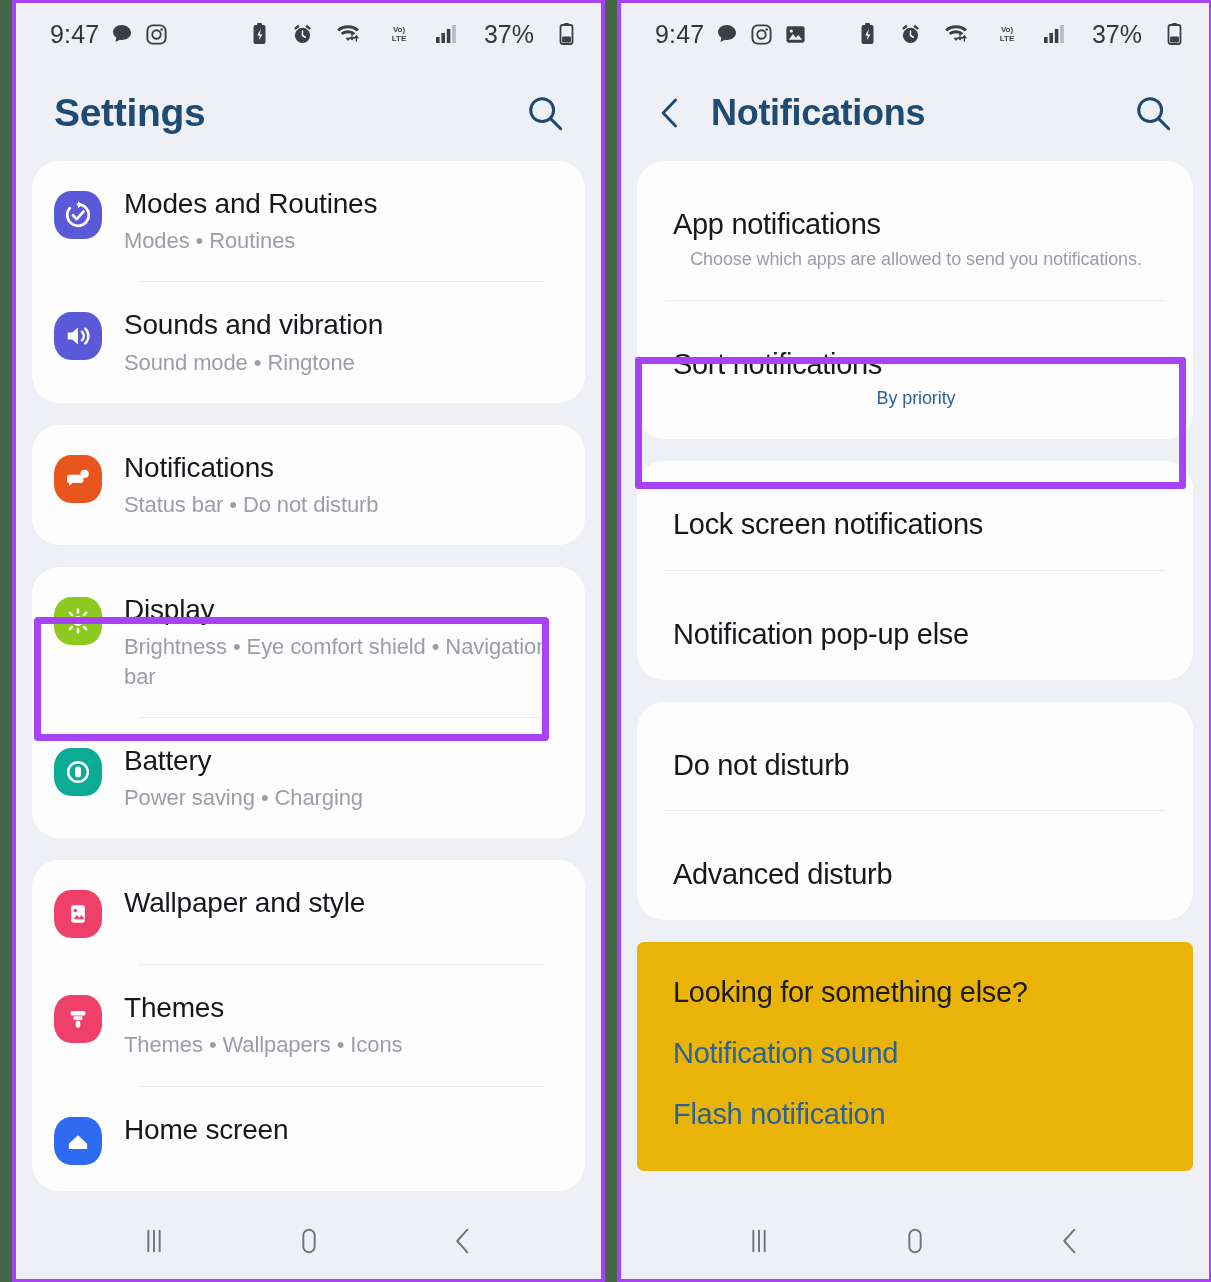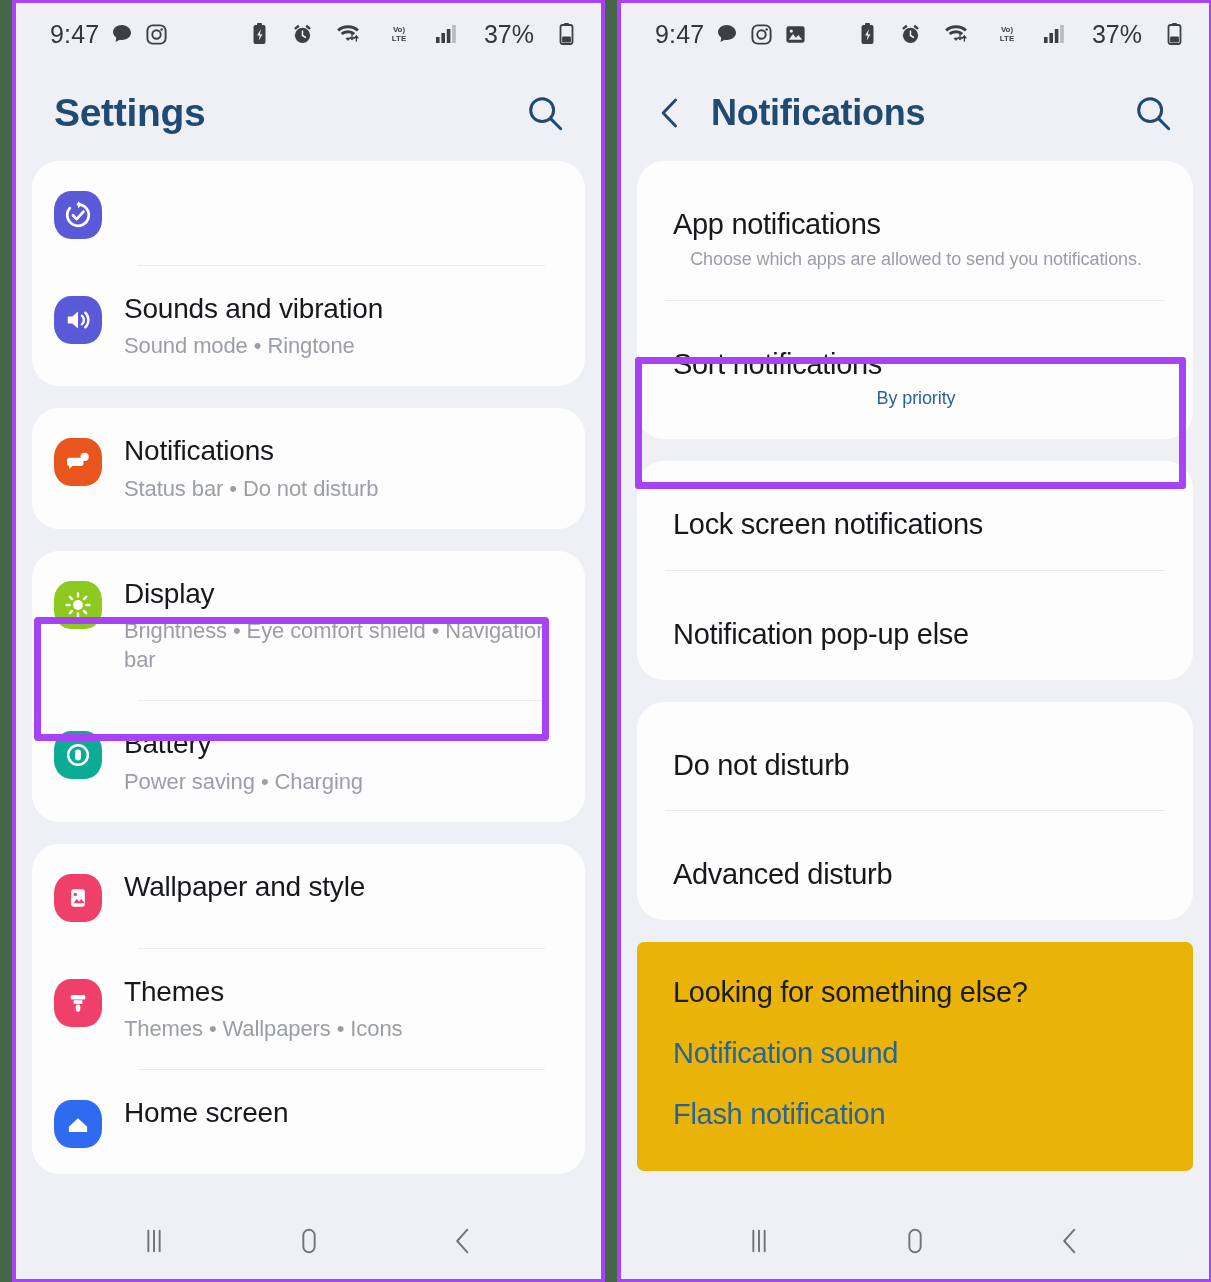--- a/index.html
+++ b/index.html
@@ -247,20 +247,24 @@
           <div class="row">
             <span class="app-icon">
               <span class="squircle" style="background:#5a5ad8">
                 <svg width="32" height="32" viewBox="0 0 28 28">
                   <path d="M14 4.6a9.4 9.4 0 1 1-7.2 3.4" fill="none" stroke="#fff" stroke-width="2.4" stroke-linecap="round"></path>
                   <path d="M14 1.8 17.4 5 14 8.2z" fill="#fff"></path>
                   <path d="m9.6 14.2 3.2 3.4 6-6.6" fill="none" stroke="#fff" stroke-width="2.4" stroke-linecap="round" stroke-linejoin="round"></path>
                 </svg>
               </span>
             </span>
+            <span class="texts">
+              <div class="row-title">Modes and Routines</div>
+              <div class="row-sub">Modes  •  Routines</div>
+            </span>
           </div>
           <div class="divider"></div>
           <div class="row">
             <span class="app-icon">
               <span class="squircle" style="background:#5a5ad8">
                 <svg width="32" height="32" viewBox="0 0 28 28">
                   <path d="M5 11h4l5-4.4v14.8L9 17H5z" fill="#fff"></path>
                   <path d="M17.4 10.2a5 5 0 0 1 0 7.6M20.4 7.6a9 9 0 0 1 0 12.8" fill="none" stroke="#fff" stroke-width="2.1" stroke-linecap="round"></path>
                 </svg>
               </span>

